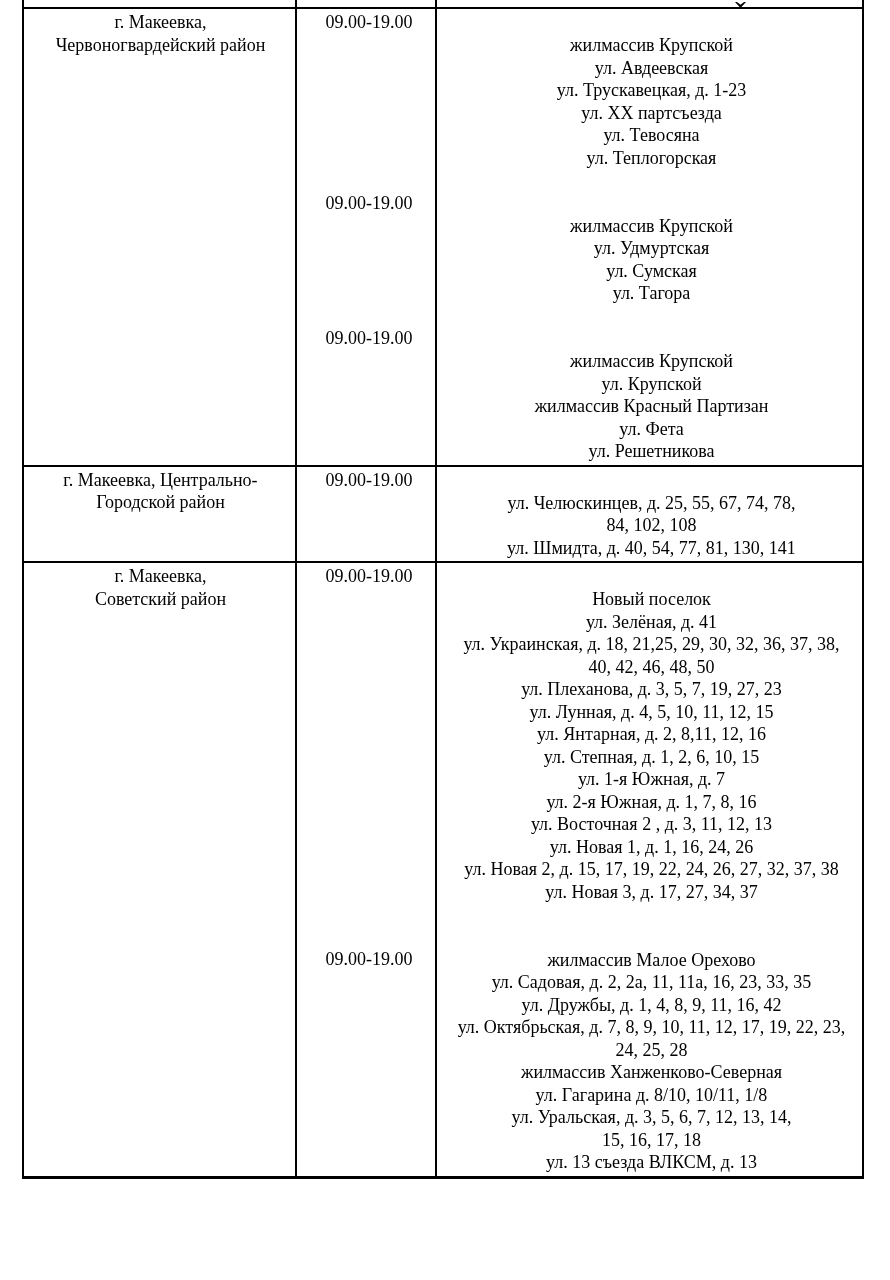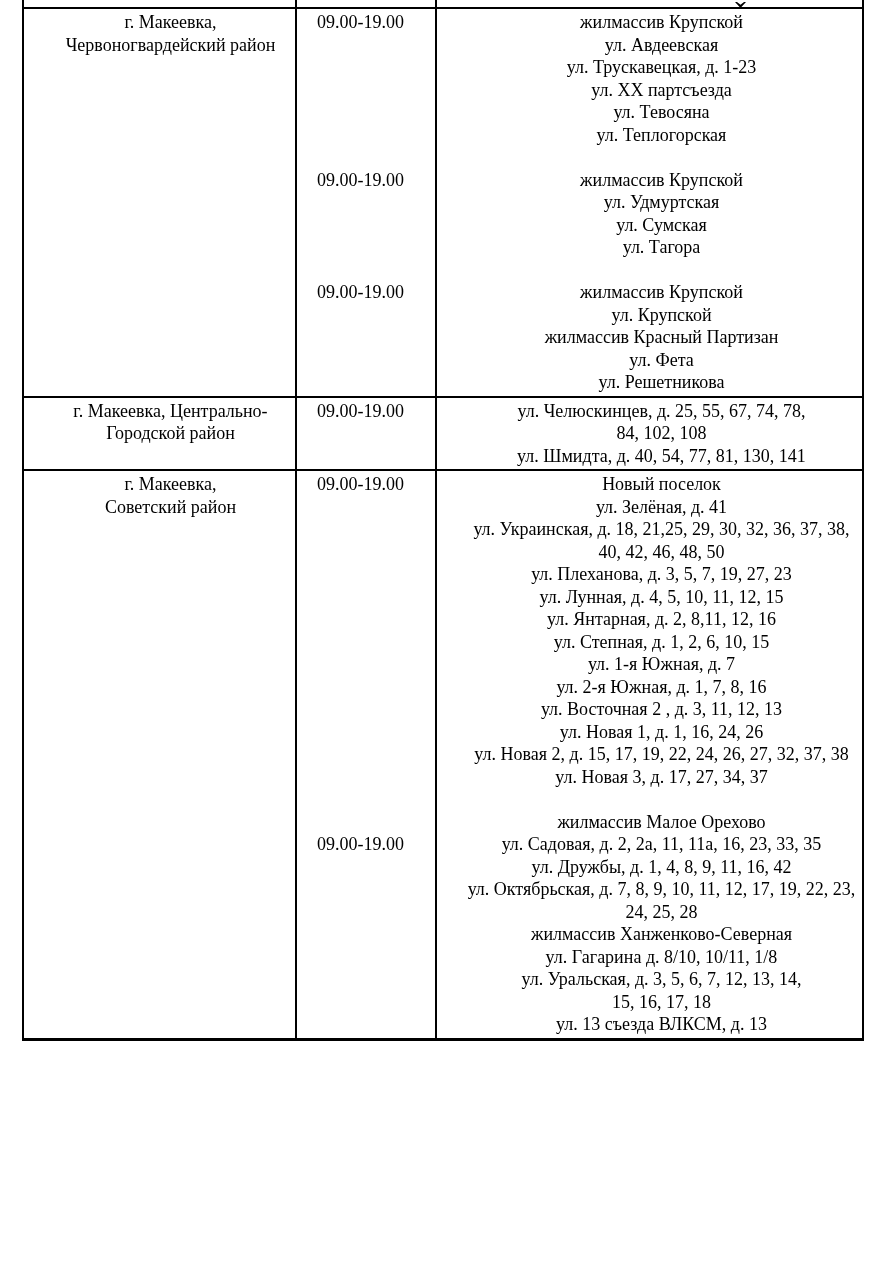--- a/index.html
+++ b/index.html
@@ -66,31 +66,32 @@
     flex: 1;
     display: flex;
     flex-direction: column;
     min-width: 0;
   }
   .block { display: flex; }
   .block:not(:last-child) { margin-bottom: 22.5px; }
   .bc2 {
     width: 144px;
     flex-shrink: 0;
+    text-align: center;
   }
   .bc2.pad1 { padding-top: 22.5px; }
   .bc3 {
     flex: 1;
     text-align: center;
     min-width: 0;
+    margin-top: 23px;
   }
   .tl {
     line-height: 22.5px;
     white-space: nowrap;
-    padding-left: 20px;
   }
 </style>
 </head>
 <body>
 
 <div class="sheet">
   <div class="doc-table">
     <div class="vl vl1"></div>
     <div class="vl vl2"></div>
 

